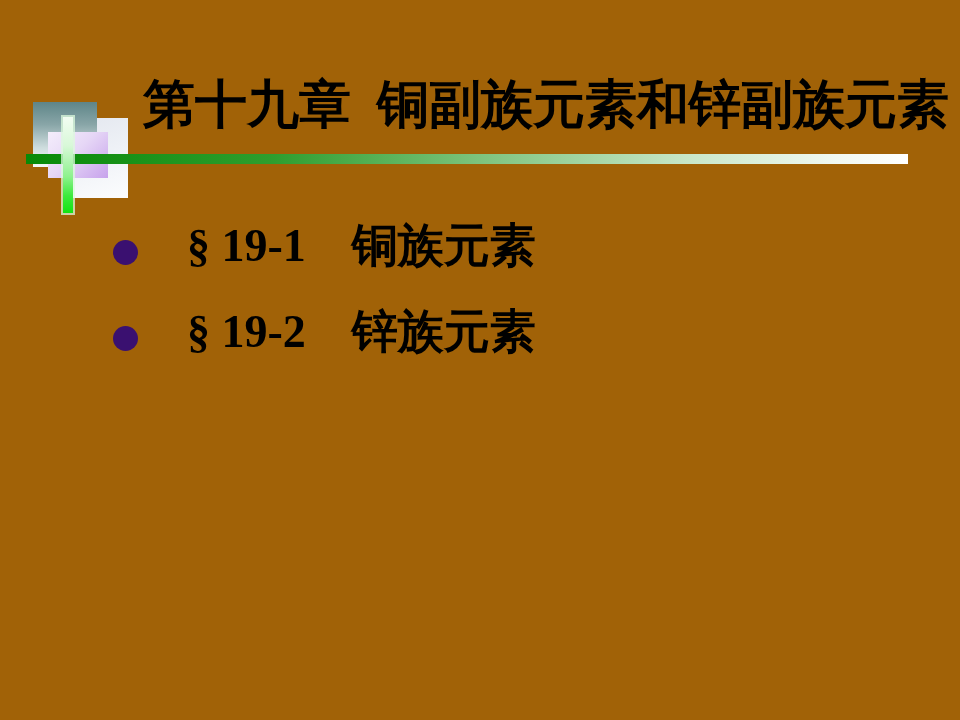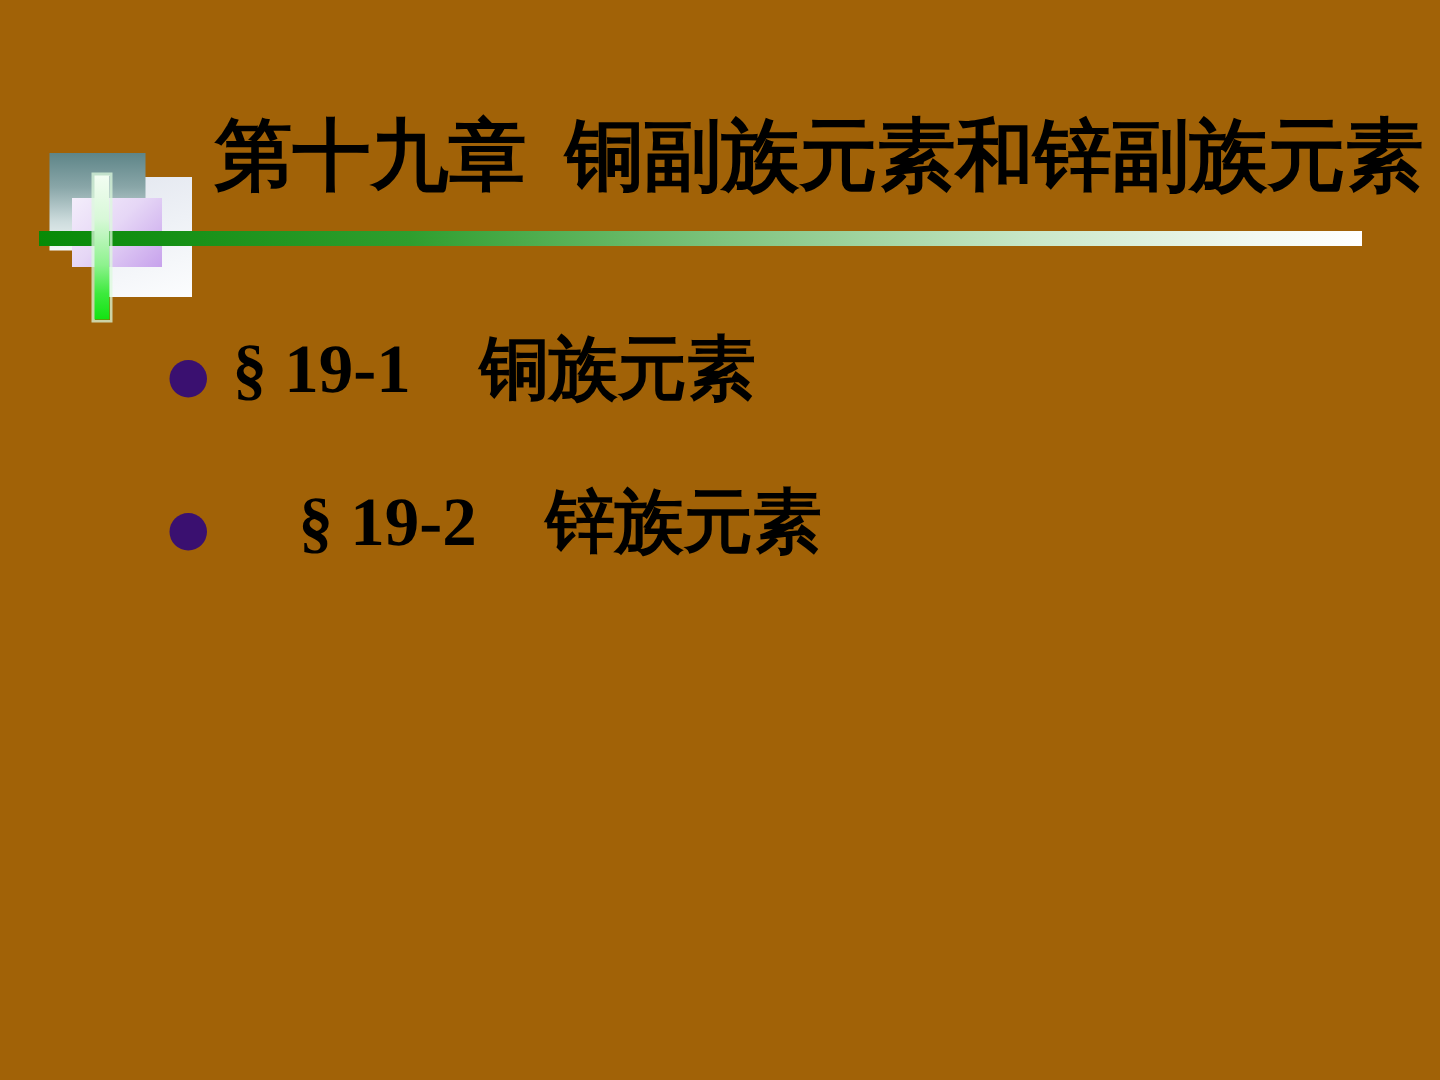--- a/index.html
+++ b/index.html
@@ -66,35 +66,36 @@
   }
 
   
   .bullet-row {
     position: absolute;
     left: 113px;
     display: flex;
     align-items: flex-start;
   }
   .bullet-row.row-1 { top: 218px; }
-  .bullet-row.row-2 { top: 320px; gap: 44px; }
+  .bullet-row.row-2 { top: 304px; }
   .bullet-dot {
     width: 25px; height: 25px;
     border-radius: 50%;
     background: #3a1070;
     margin-top: 22px;
     margin-right: 17px;
     flex: 0 0 auto;
   }
   .bullet-text {
     font-size: 46px;
     font-weight: bold;
     color: #000000;
     line-height: 56px;
     white-space: pre;
+    margin-left: 32px;
   }
 </style>
 </head>
 <body>
 
 <div class="slide">
 
   <div class="sq-faint"></div>
   <div class="sq-teal"></div>
   <div class="sq-purple"></div>

